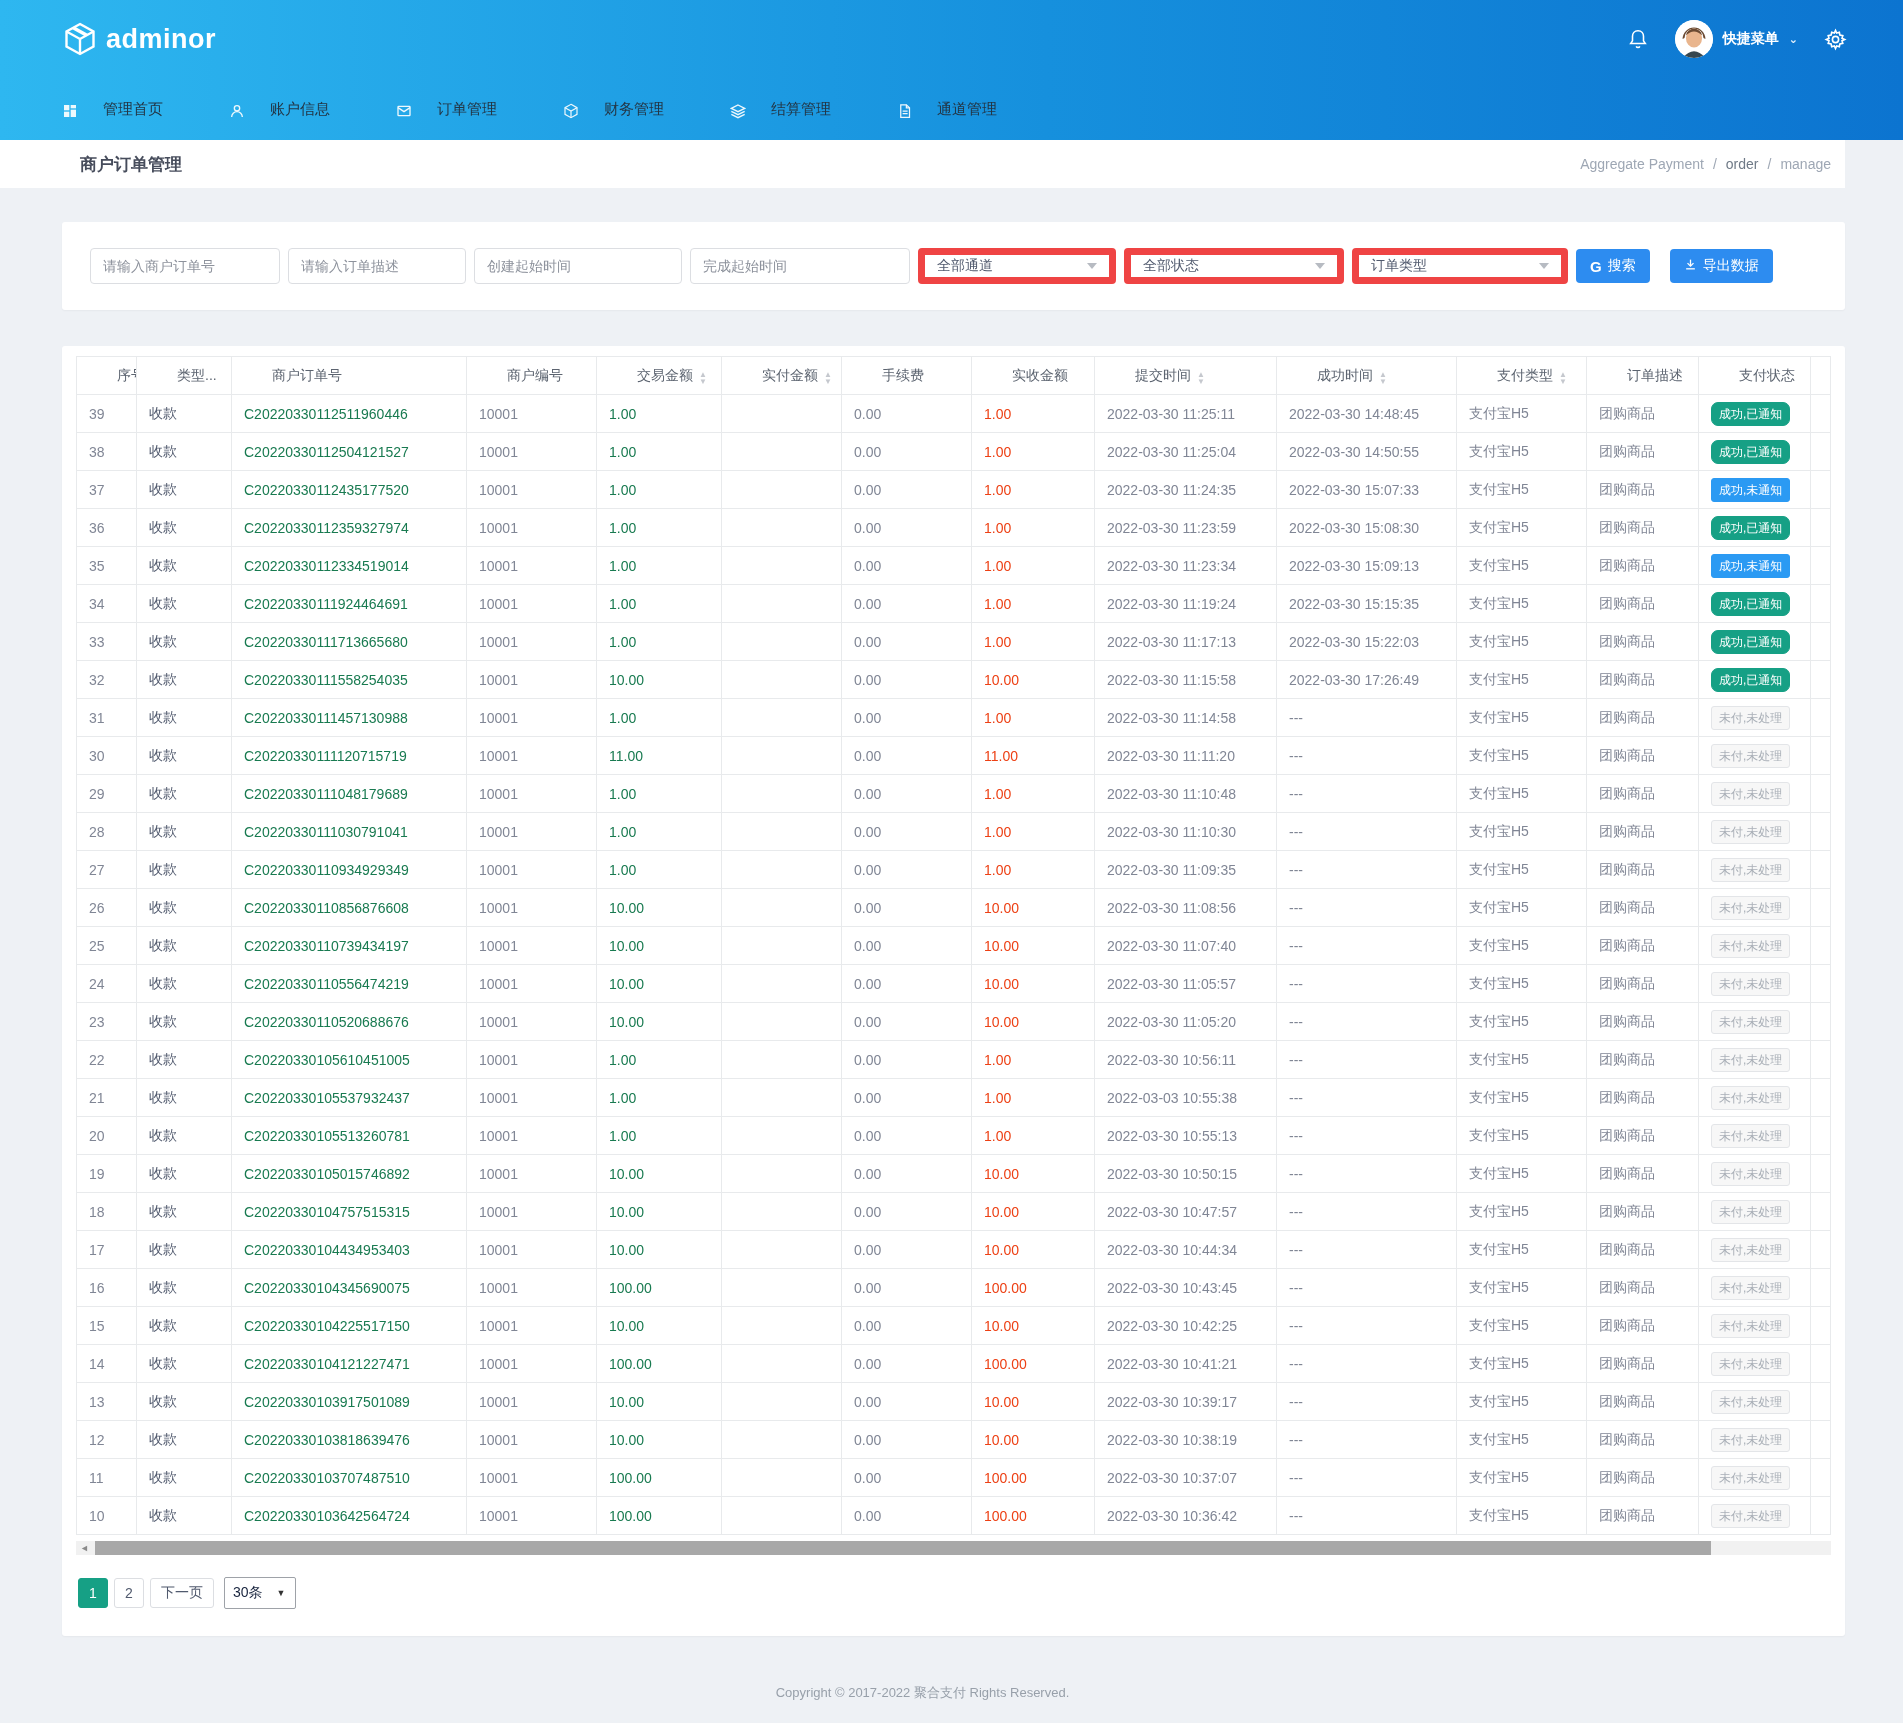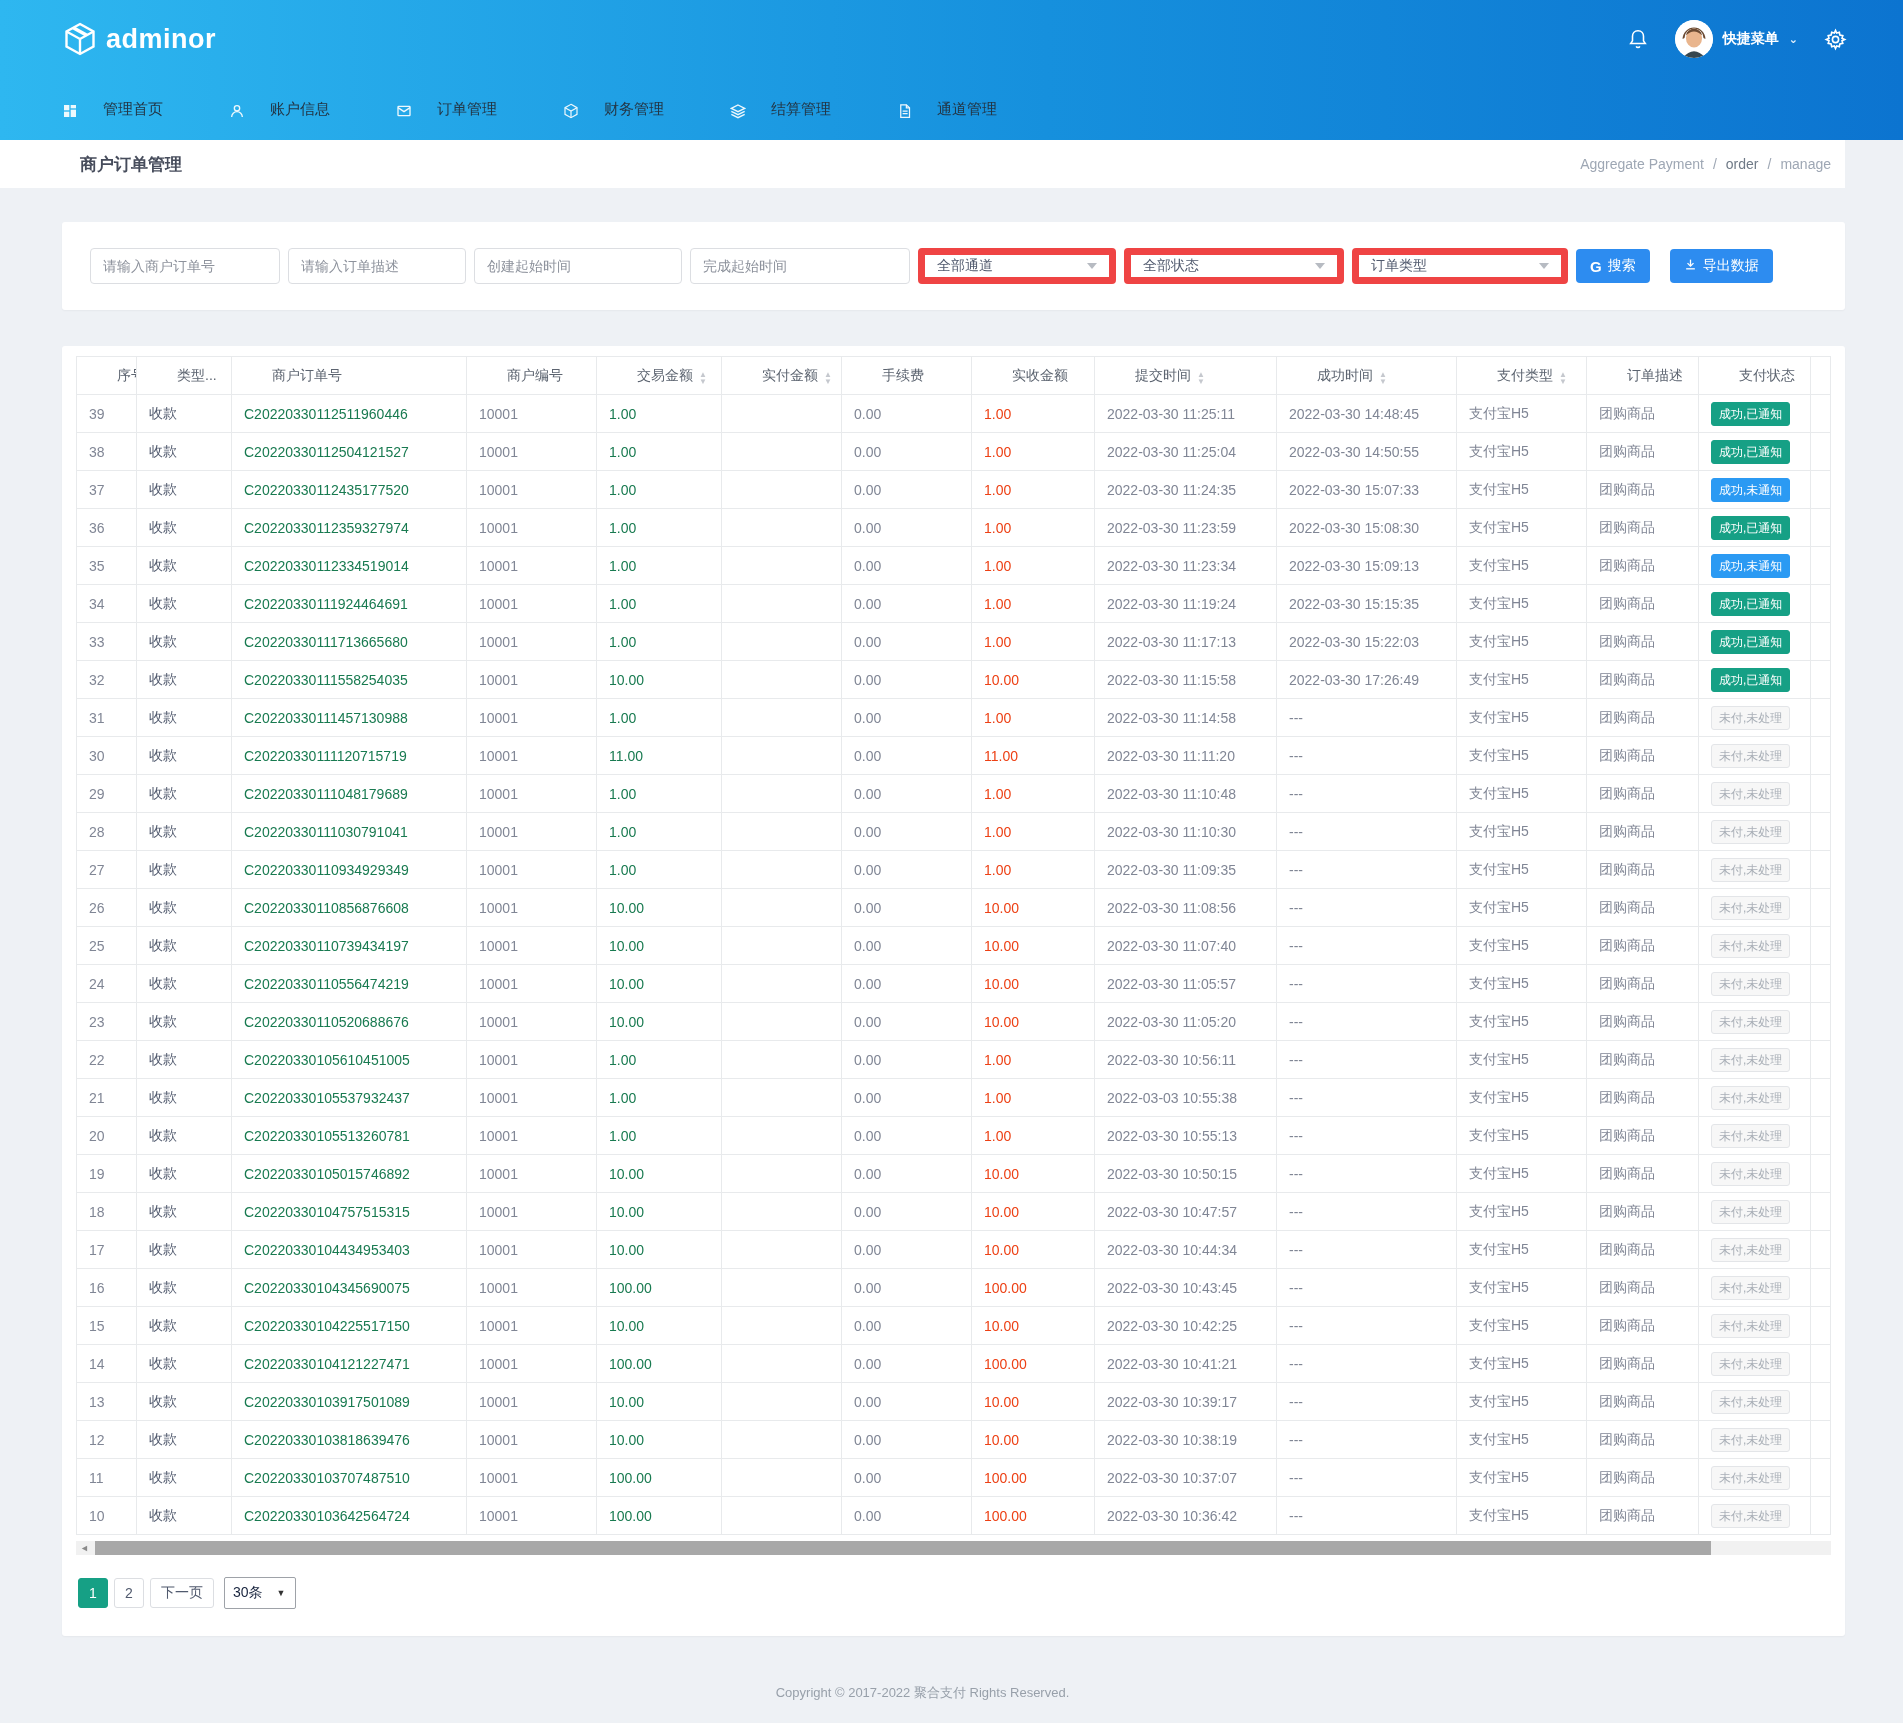--- a/index.html
+++ b/index.html
@@ -78,21 +78,21 @@
   .sort-caret { display:inline-flex; flex-direction:column; line-height:0; cursor:pointer; }
   .sort-caret i { font-style:normal; font-size:8px; color:#c5c8ce; line-height:7px; }
   td { color:#808695; font-size:14px; }
   td.c-dark { color:#515a6e; }
   td.c-green, td.c-green a { color:#187a50; text-decoration:none; }
   td.c-red { color:#ed4014; }
   .badge {
     display:inline-block; font-size:12px; line-height:1; padding:5px 7px;
     border-radius:3px; color:#fff; border:1px solid transparent;
   }
-  .badge-green { background:#16a085; border-color:#16a085; }
+  .badge-green { background:#16a085; border-color:#16a085;border-radius:7px; }
   .badge-blue  { background:#2b9af3; border-color:#2b9af3; }
   .badge-gray  { background:#f7f7f7; border-color:#e3e5e8; color:#aab0b8; }
   
   .h-scrollbar { margin-top:6px; height:14px; display:flex; background:#f1f1f1; }
   .h-scrollbar .sb-btn {
     width:17px; height:14px; background:#f1f1f1; border:none; color:#8a8a8a;
     font-size:9px; line-height:14px; cursor:pointer; padding:0;
   }
   .h-scrollbar .sb-track { flex:1; position:relative; }
   .h-scrollbar .sb-thumb { position:absolute; left:2px; top:0; height:14px; width:93%; background:#a8a8a8; }

